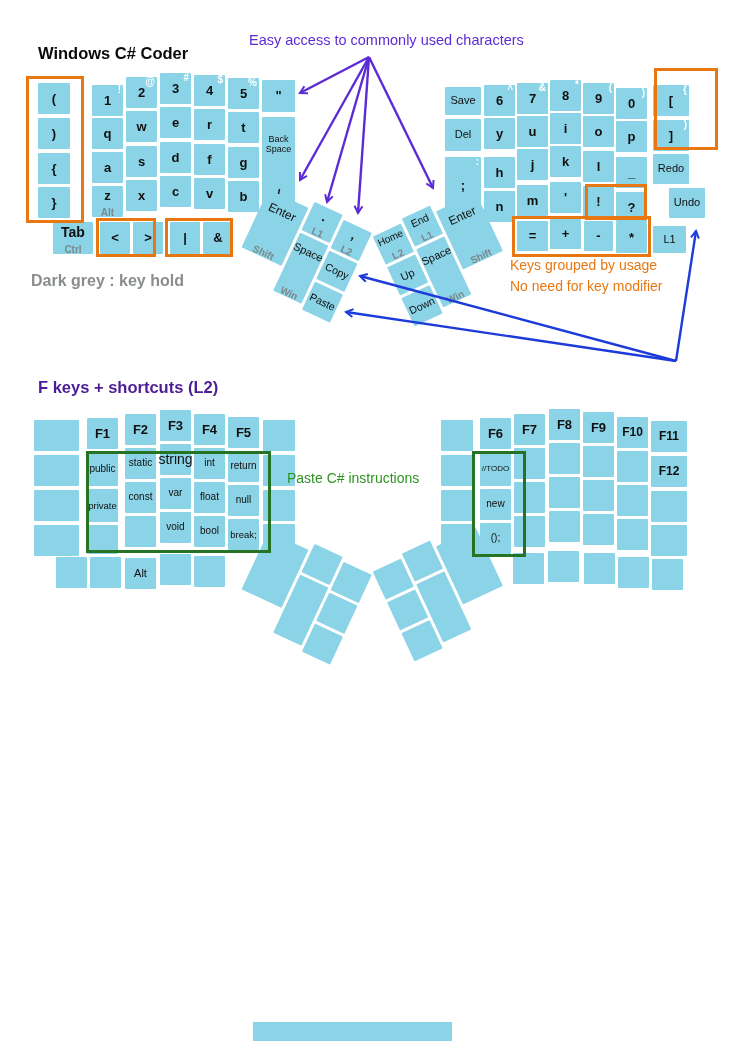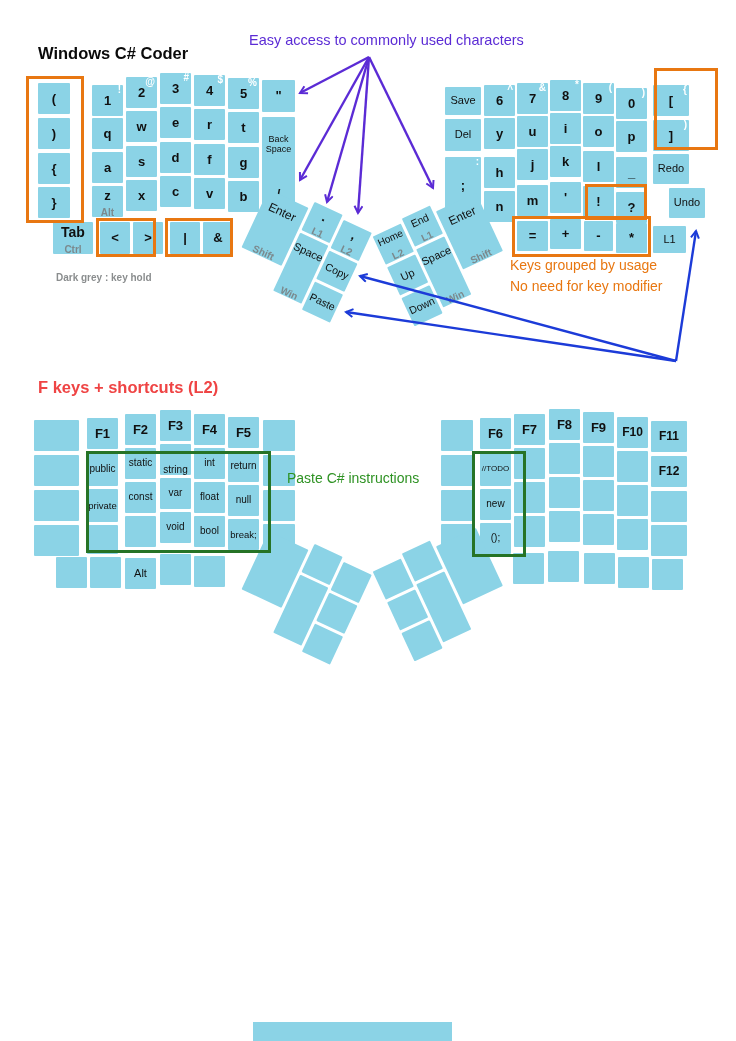--- a/index.html
+++ b/index.html
@@ -14,25 +14,25 @@
   .khold{position:absolute;bottom:-1px;left:0;right:0;color:#7b898d;font-weight:700;
          font-size:10px;text-align:center;line-height:1;}
   .key.tall{align-items:flex-start;padding-top:9px;}
   .key.hashold:not(.tall) .klabel{transform:translateY(-6px);}
   .cluster{position:absolute;transform-origin:0 0;z-index:2;}
   .hl{position:absolute;border:3px solid;background:transparent;z-index:30;box-sizing:border-box;}
   #arrows{position:absolute;left:0;top:0;z-index:35;pointer-events:none;}
   .note{position:absolute;z-index:40;white-space:nowrap;}
   .t-title{left:38px;top:44px;font-size:16.5px;font-weight:700;color:#0a0a0a;}
   .t-easy{left:249px;top:32px;font-size:14.5px;color:var(--purple);}
-  .t-hold{left:56px;top:272px;font-size:10px;font-weight:700;color:var(--greynote);}
+  .t-hold{left:31px;top:272px;font-size:16px;font-weight:700;color:var(--greynote);}
   .t-grp1{left:510px;top:257px;font-size:14px;color:var(--orange);}
   .t-grp2{left:510px;top:278px;font-size:14px;color:var(--orange);}
   .t-one{left:483px;top:360px;font-size:14.5px;color:var(--blue);}
-  .t-sec2{left:38px;top:378px;font-size:16.5px;font-weight:700;color:#ef4444;}
+  .t-sec2{left:38px;top:378px;font-size:16.5px;font-weight:700;color:#4c1d95;}
   .t-cs{left:287px;top:470px;font-size:14px;color:var(--greentext);}
   .partial-bar{position:absolute;left:253px;top:1022px;width:199px;height:19px;
                background:var(--key);z-index:1;}
 </style>
 </head>
 <body>
 
 <div class="canvas">
 
   <svg id="arrows" width="736" height="1041">
@@ -344,21 +344,21 @@
       <div class="key" style="left: 125px; top: 448px; width: 31px; height: 31px; font-size: 10px;">
         <span class="klabel">static</span>
       </div>
       <div class="key" style="left: 125px; top: 482px; width: 31px; height: 31px; font-size: 10px;">
         <span class="klabel">const</span>
       </div>
       <div class="key" style="left: 125px; top: 516px; width: 31px; height: 31px;"></div>
       <div class="key bold" style="left: 160px; top: 410px; width: 31px; height: 31px;">
         <span class="klabel">F3</span>
       </div>
-      <div class="key" style="left: 160px; top: 444px; width: 31px; height: 31px; font-size: 10px; align-items: flex-end;">
+      <div class="key" style="left: 160px; top: 444px; width: 31px; height: 31px; font-size: 14px;">
         <span class="klabel">string</span>
       </div>
       <div class="key" style="left: 160px; top: 478px; width: 31px; height: 31px; font-size: 10px;">
         <span class="klabel">var</span>
       </div>
       <div class="key" style="left: 160px; top: 512px; width: 31px; height: 31px; font-size: 10px;">
         <span class="klabel">void</span>
       </div>
       <div class="key bold" style="left: 194px; top: 414px; width: 31px; height: 31px;">
         <span class="klabel">F4</span>

